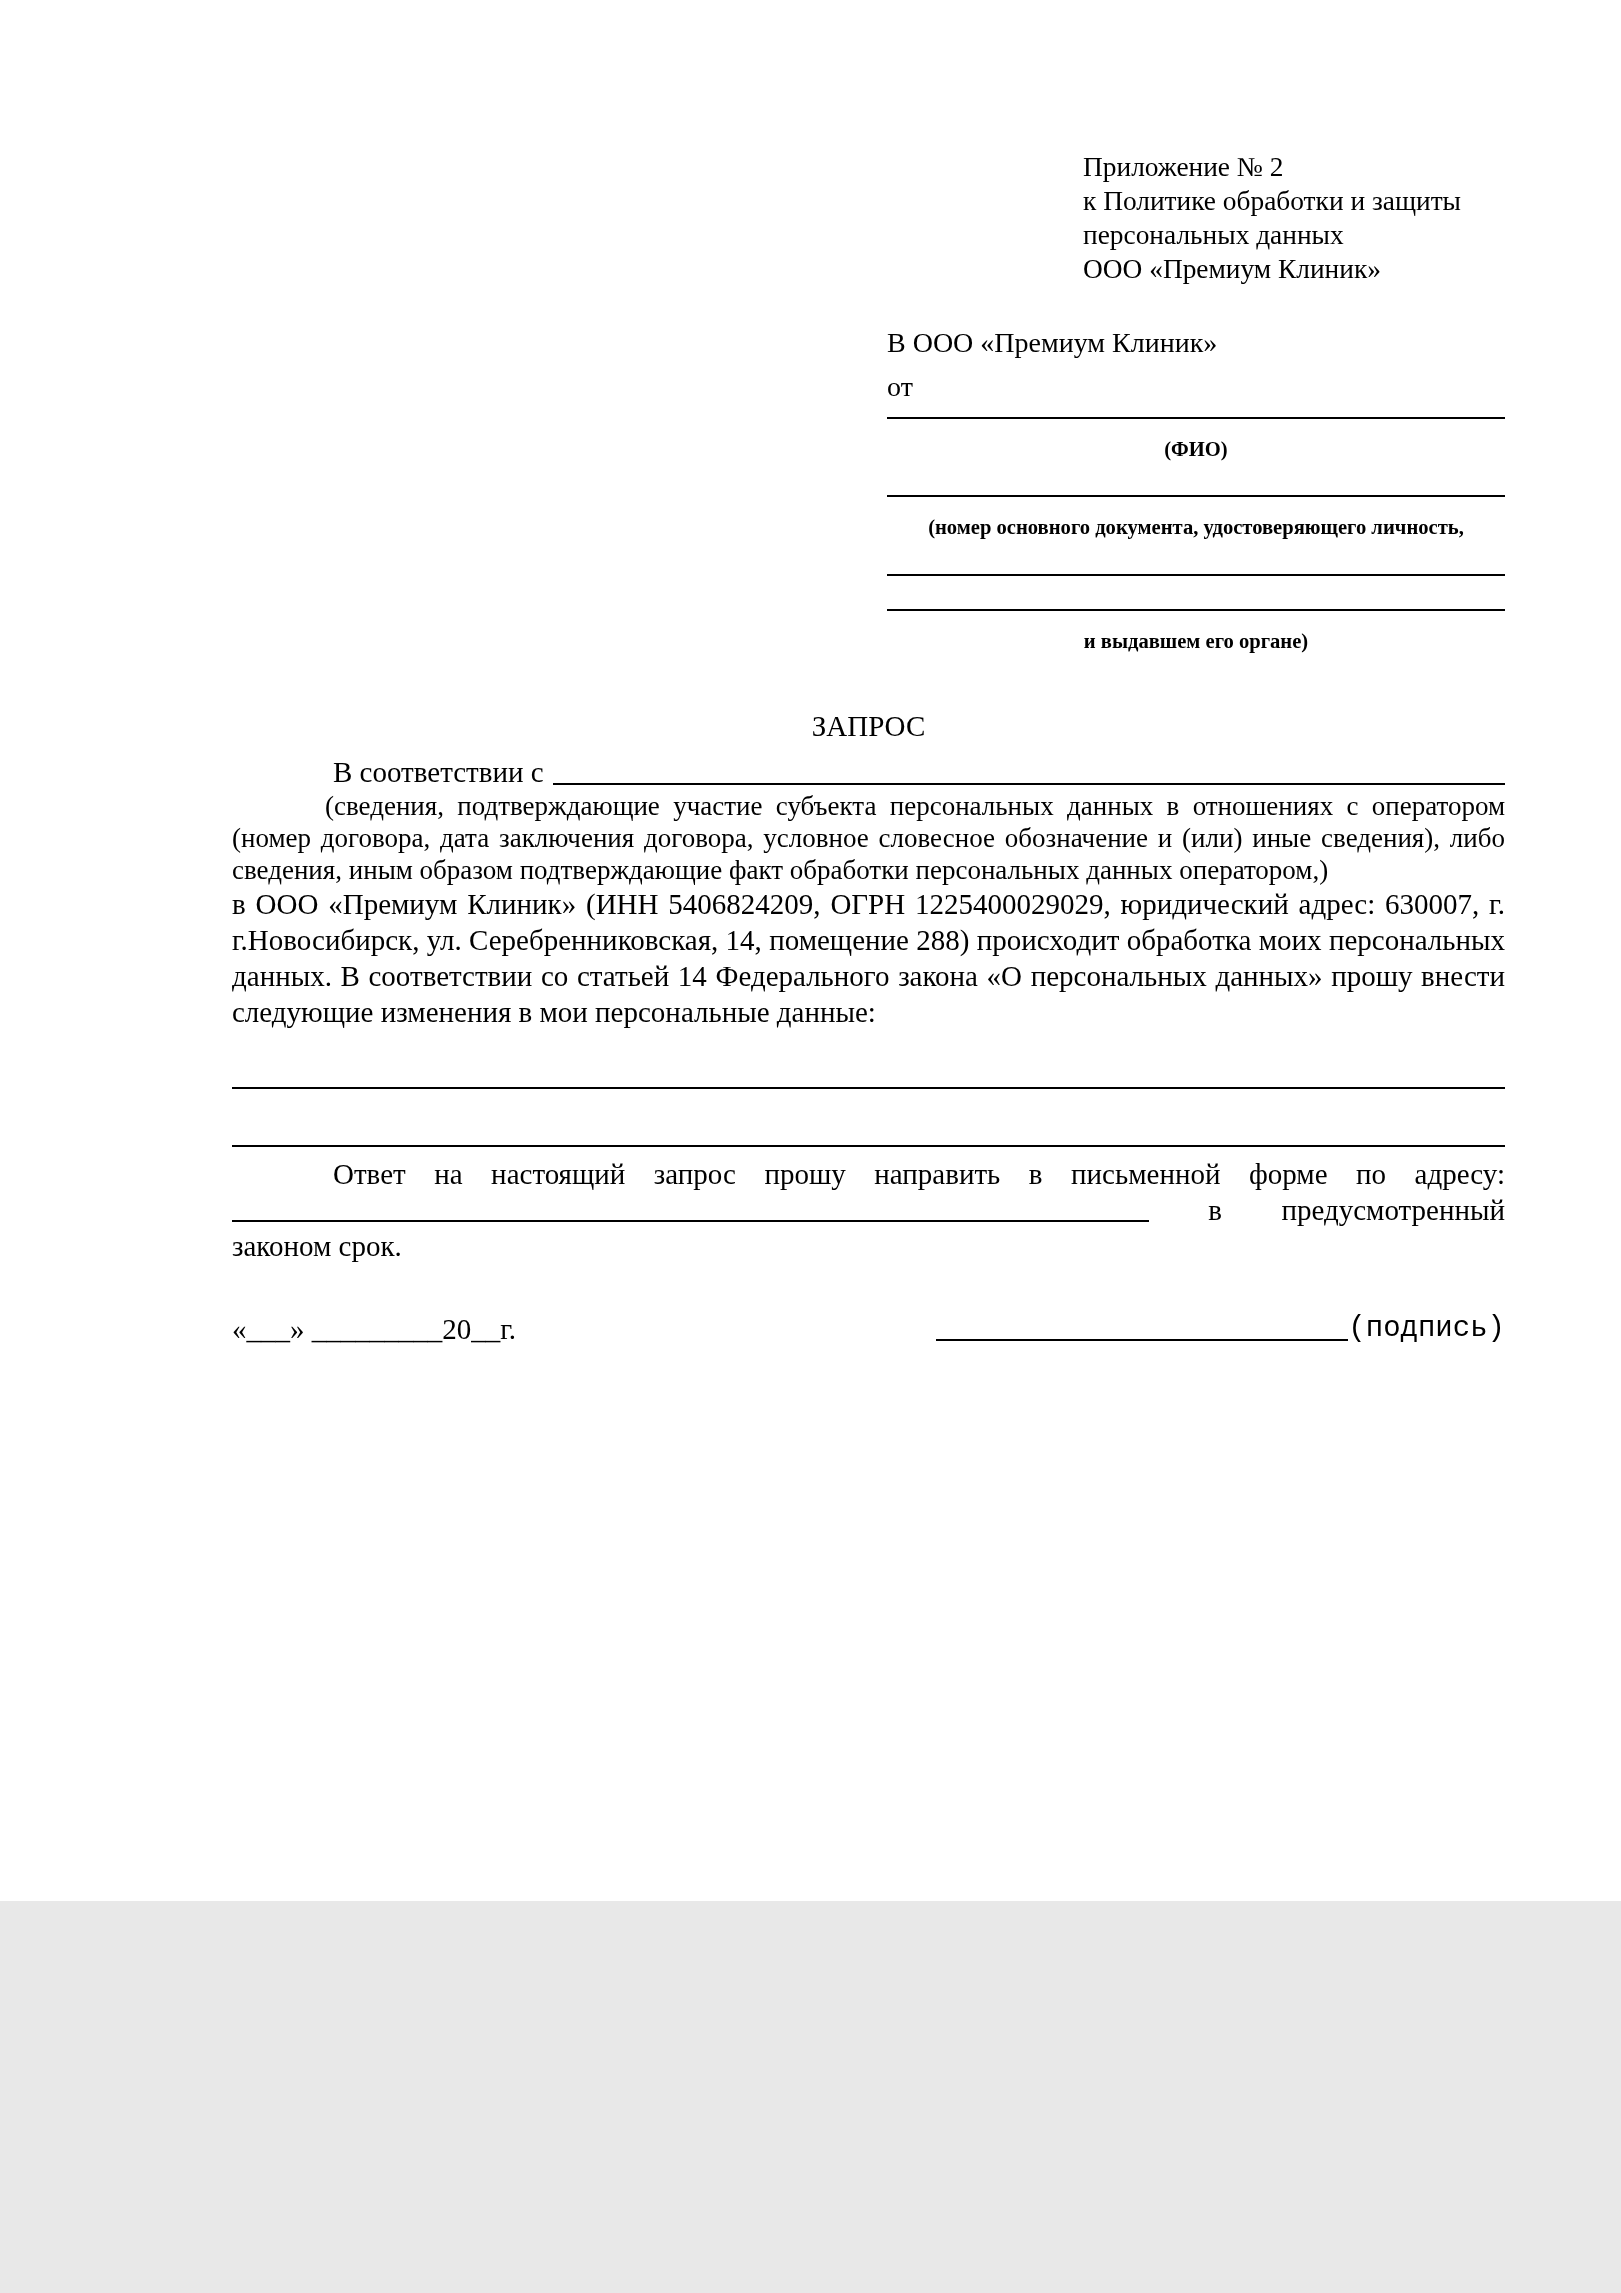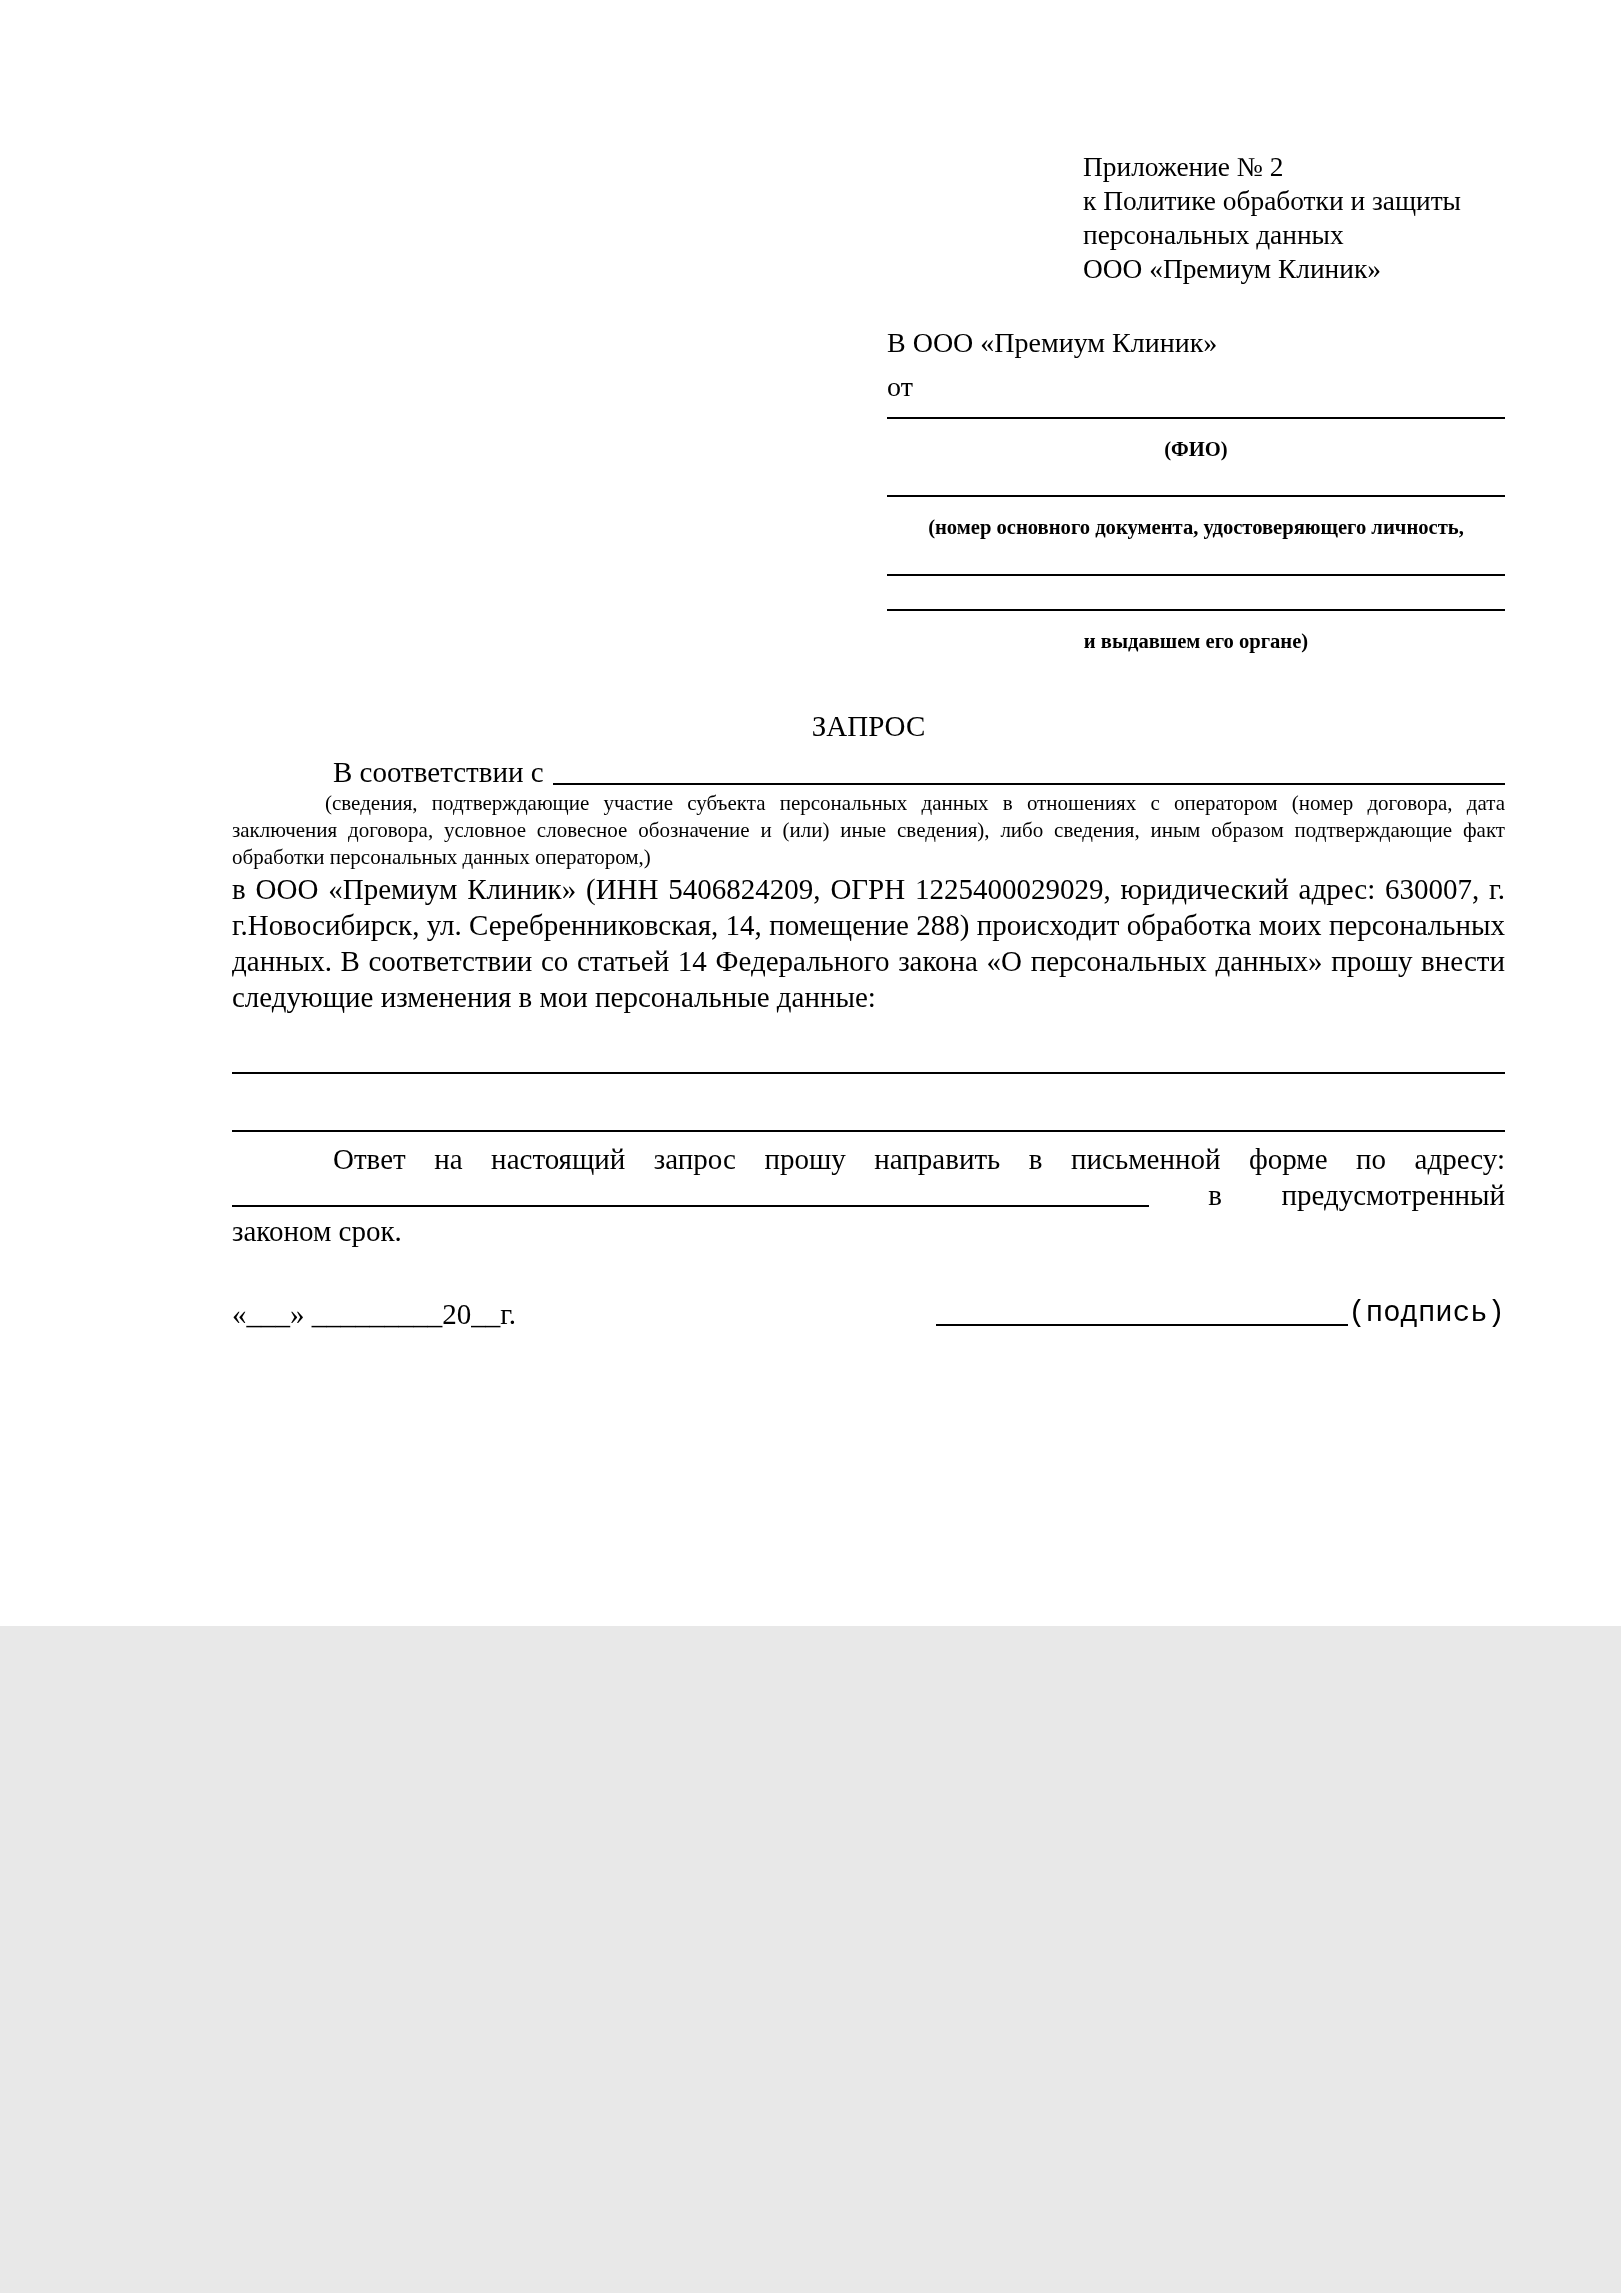--- a/index.html
+++ b/index.html
@@ -1,19 +1,19 @@
 <!DOCTYPE html>
 <html><head>
 <meta charset="utf-8">
 <style>
   html, body { margin: 0; padding: 0; background: #e8e8e8; }
   .page {
     position: relative;
     width: 1621px;
-    height: 1626px;
+    height: 1901px;
     margin: 0 auto;
     background: #ffffff;
     font-family: "Liberation Serif", "DejaVu Serif", serif;
     color: #000000;
     box-sizing: border-box;
     padding: 150px 116px 0 232px;
     overflow: hidden;
   }
   .appendix {
     margin-left: 851px;
@@ -62,22 +62,22 @@
     margin-top: 9.8px;
   }
   .intro-prefix { padding-left: 101px; white-space: nowrap; }
   .intro-blank {
     flex: 1;
     border-bottom: 2.9px solid #000;
     margin-left: 9.8px;
     margin-bottom: 4.9px;
   }
   .footnote {
-    font-size: 21px;
-    line-height: 27px;
+    font-size: 27px;
+    line-height: 32px;
     text-align: justify;
     text-indent: 93px;
   }
   .body-par {
     font-size: 29px;
     line-height: 36px;
     text-align: justify;
   }
   .blank-line {
     border-bottom: 2.9px solid #000;

